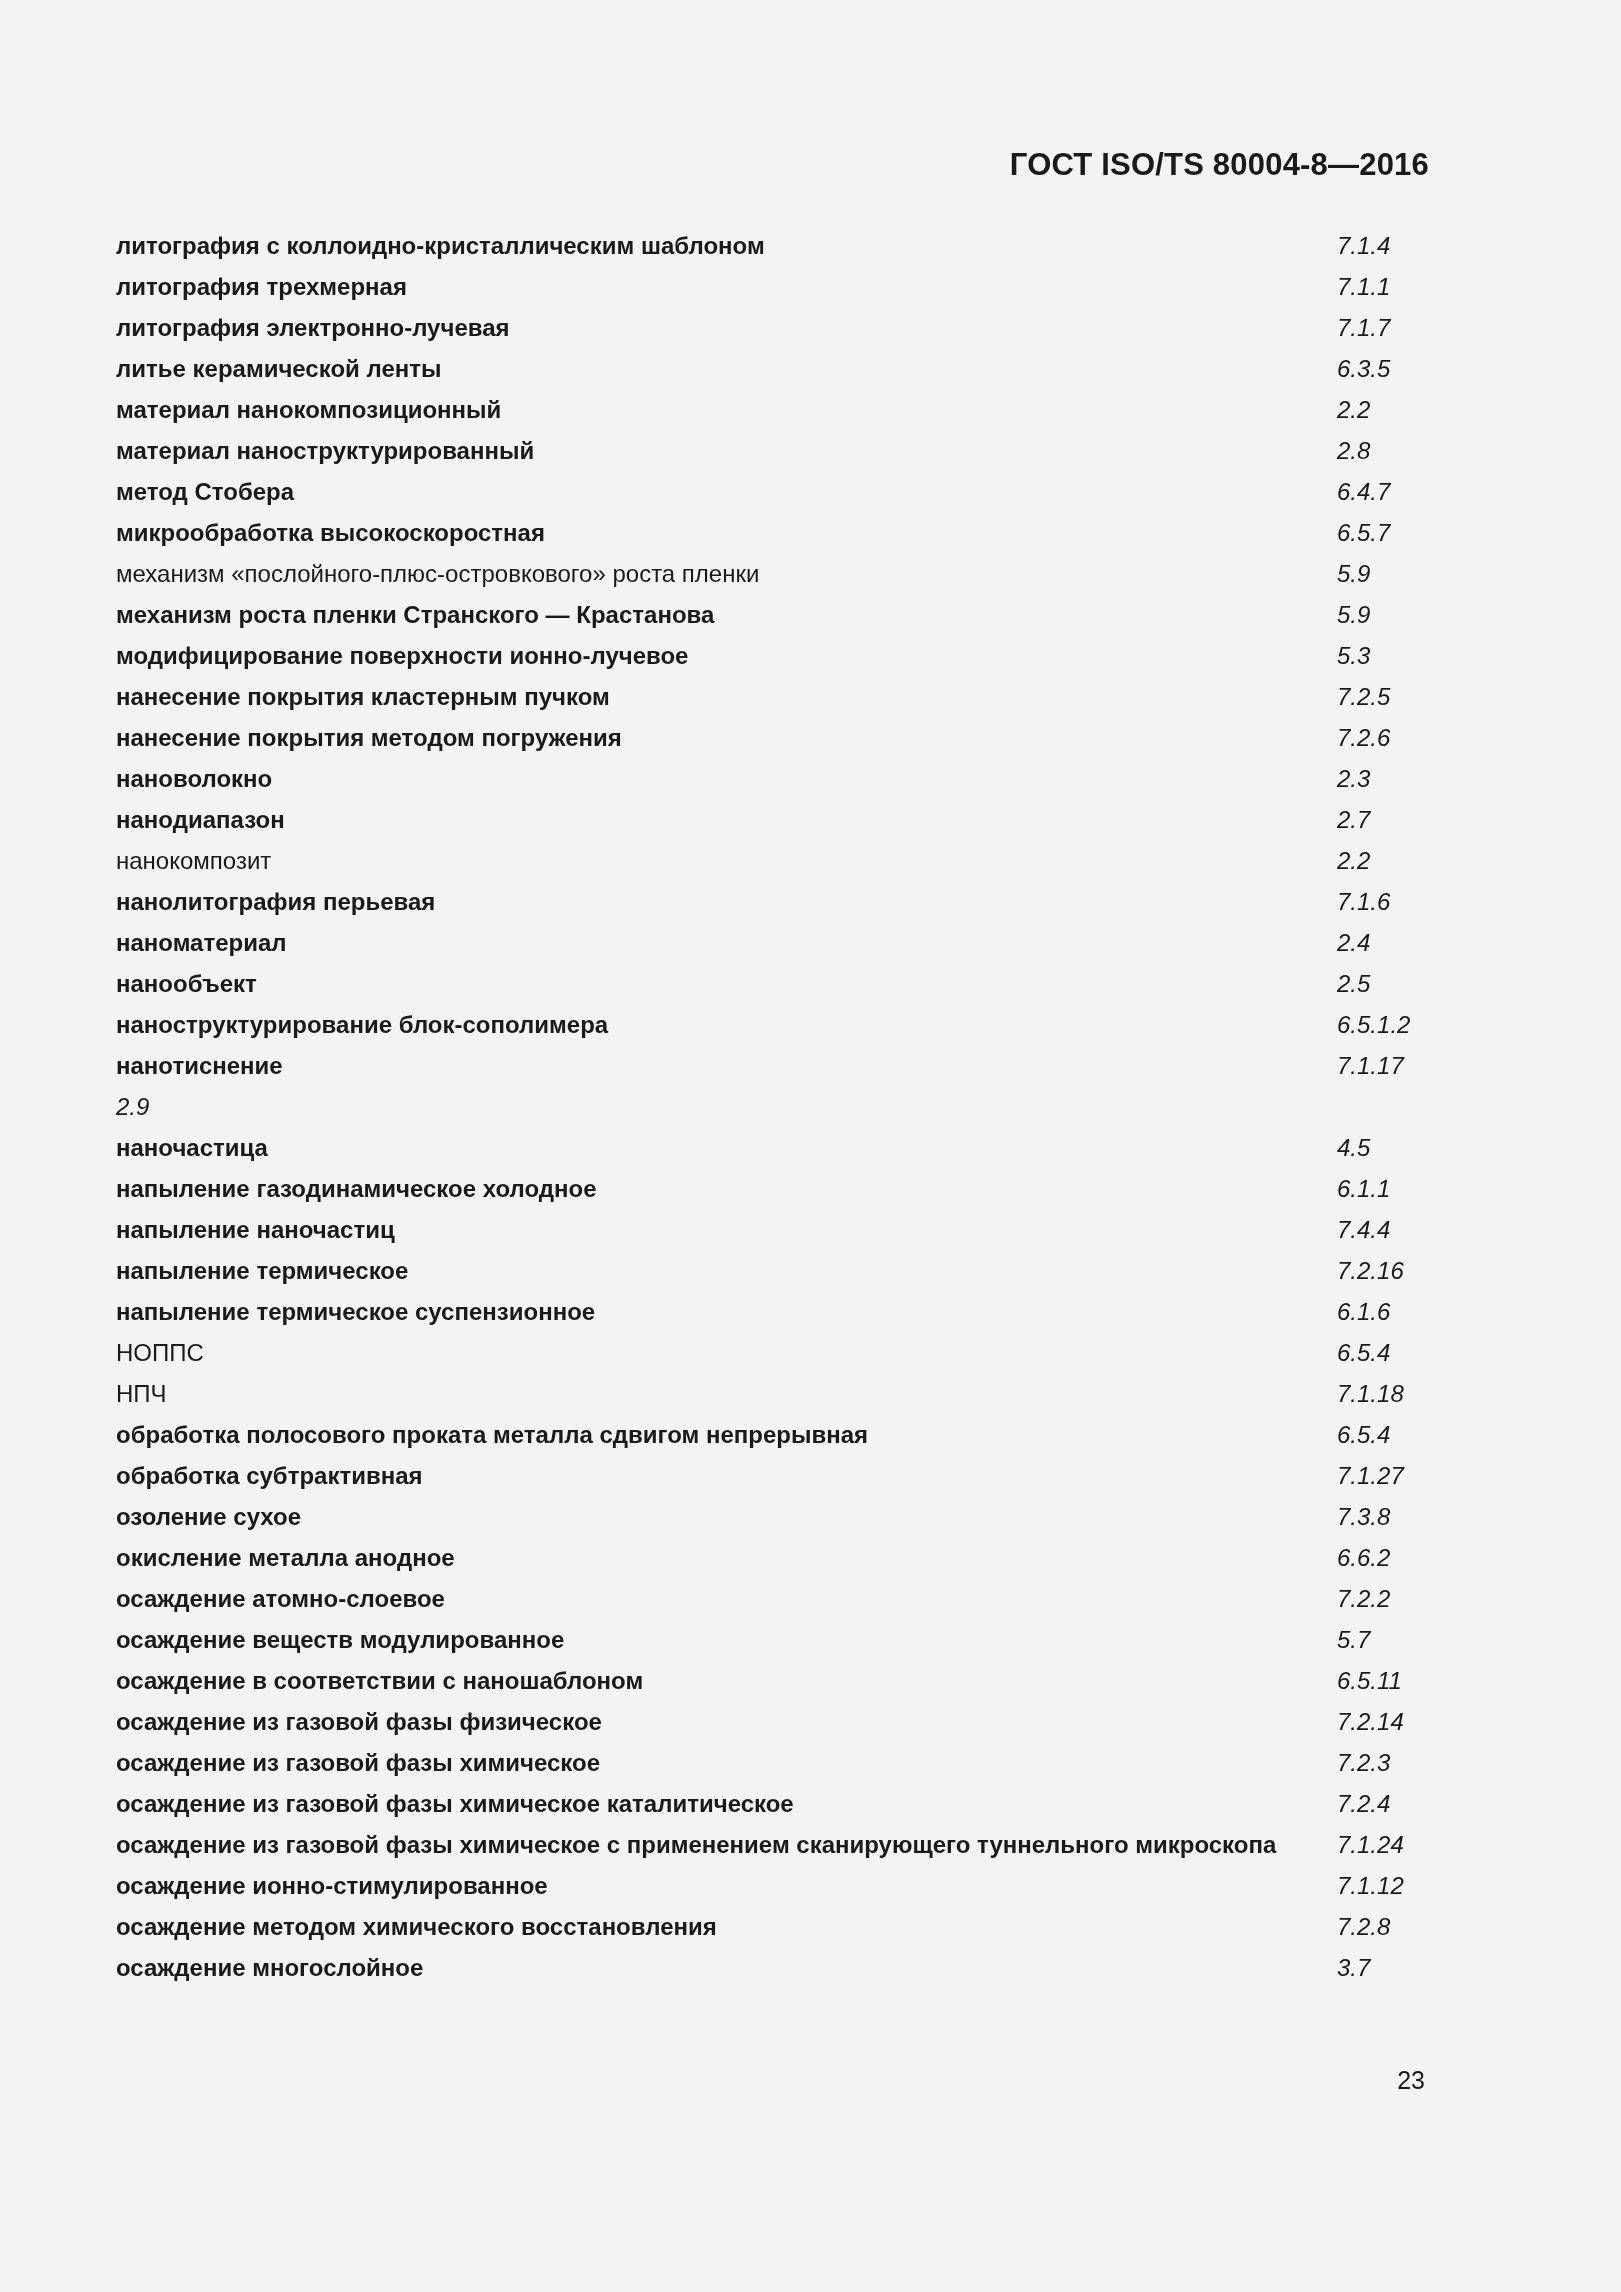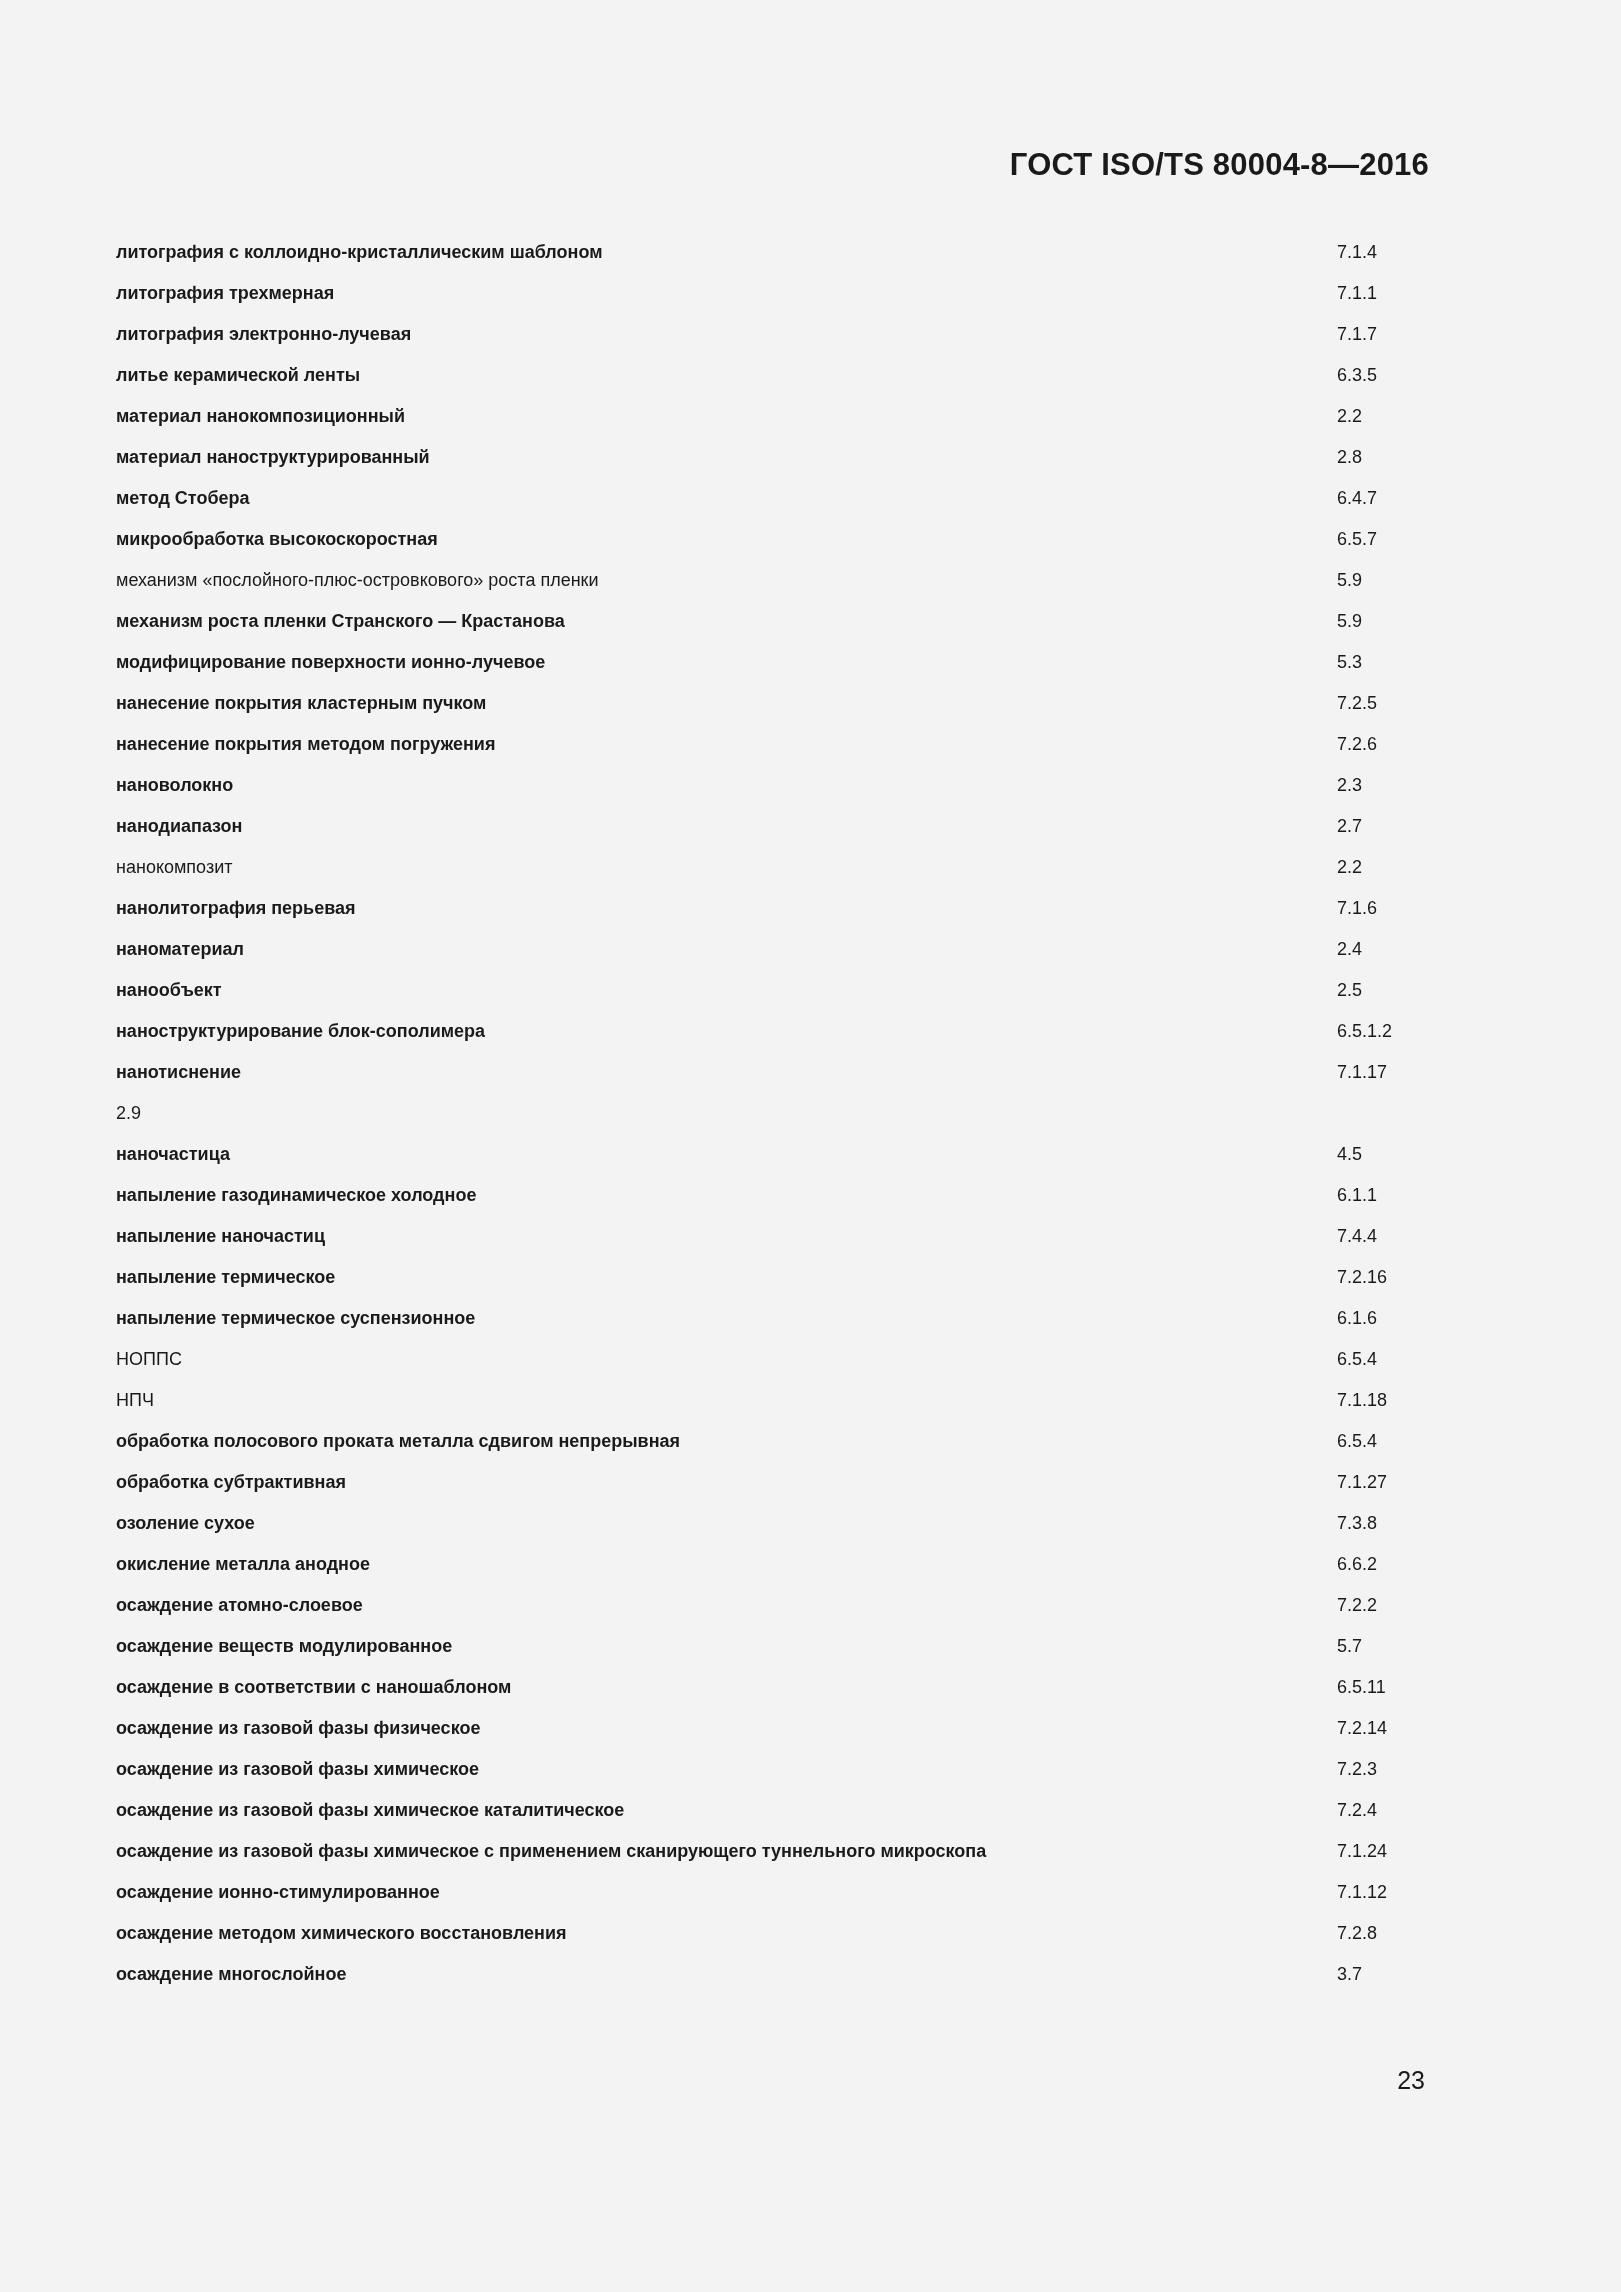--- a/index.html
+++ b/index.html
@@ -22,33 +22,34 @@
     }
     .index {
       position: absolute;
       top: 232px;
       left: 116px;
       width: 1323px;
     }
     .row {
       display: flex;
       height: 41px;
-      align-items: center;
-      font-size: 18px;
+      align-items: flex-start;
+      font-size: 24px;
     }
     .term {
       width: 1221px;
       white-space: nowrap;
     }
     .term.bold { font-weight: bold; }
     .term.italic { font-weight: normal; }
     .term.normal { font-weight: normal; }
     .ref {
       font-weight: normal;
       white-space: nowrap;
+      font-style: italic;
     }
     .page-number {
       position: absolute;
       top: 2066px;
       right: 196px;
       font-size: 25px;
     }
   </style>
 </head>
 <body>

